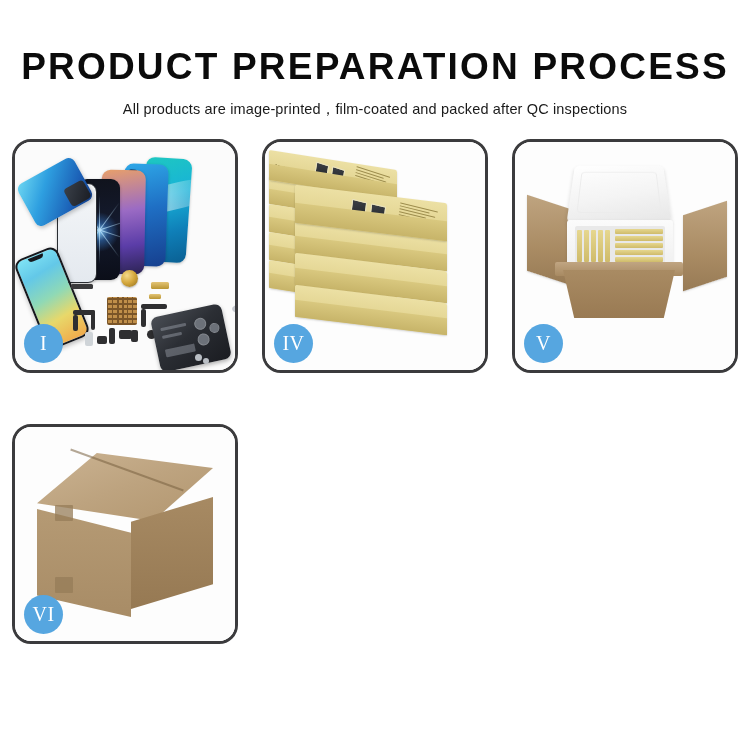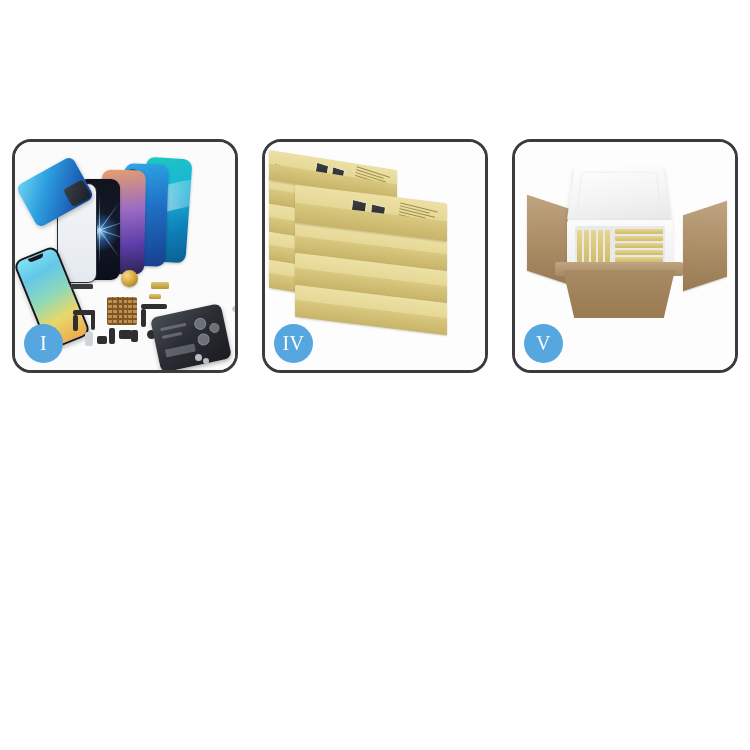--- a/index.html
+++ b/index.html
@@ -333,20 +333,24 @@
     clip-path: polygon(0 22%, 100% 0, 100% 78%, 0 100%);
   }
   .seam { position:absolute; background: rgba(120,96,64,.55); }
   .tape { position:absolute; background: rgba(150,124,88,.75); border-radius:1px; }
 </style>
 </head>
 <body>
 
 <div class="page">
 
+  <div class="header">
+    <div class="title">PRODUCT PREPARATION PROCESS</div>
+    <div class="subtitle">All products are image-printed，film-coated and packed after QC inspections</div>
+  </div>
 
   <div class="grid">
 
     <div class="panel">
       <div class="panel-media">
         <div class="p1-bg"></div>
         <div class="fan">
           <div class="screen scr-a"></div>
           <div class="screen scr-b"></div>
           <div class="screen scr-c"></div>
@@ -485,15 +489,27 @@
           <div class="ybar" style="left:40px; top:17px; width:48px; height:5px;"></div>
           <div class="ybar" style="left:40px; top:24px; width:48px; height:5px;"></div>
           <div class="ybar" style="left:40px; top:31px; width:48px; height:5px;"></div>
         </div>
         <div class="carton-rim"></div>
         <div class="carton-front"></div>
       </div>
       <div class="badge">V</div>
     </div>
 
+    <div class="panel">
+      <div class="panel-media">
+        <div class="p6-bg"></div>
+        <div class="box-top"></div>
+        <div class="box-front"></div>
+        <div class="box-side"></div>
+        <div class="seam" style="left:52px; top:42px; width:120px; height:2px; transform:rotate(20deg);"></div>
+        <div class="tape" style="left:40px; top:78px; width:18px; height:16px;"></div>
+        <div class="tape" style="left:40px; top:150px; width:18px; height:16px;"></div>
+      </div>
+      <div class="badge">VI</div>
+    </div>
 
   </div>
 </div>
 
 </body></html>

